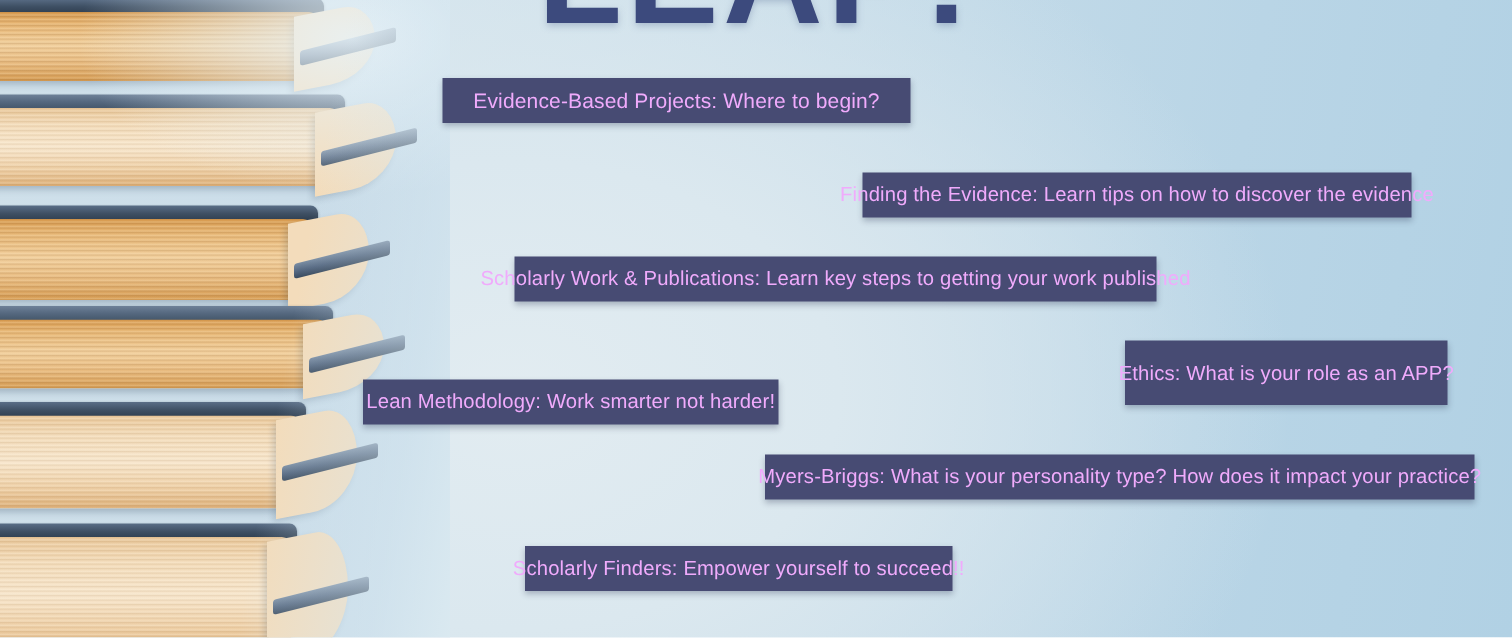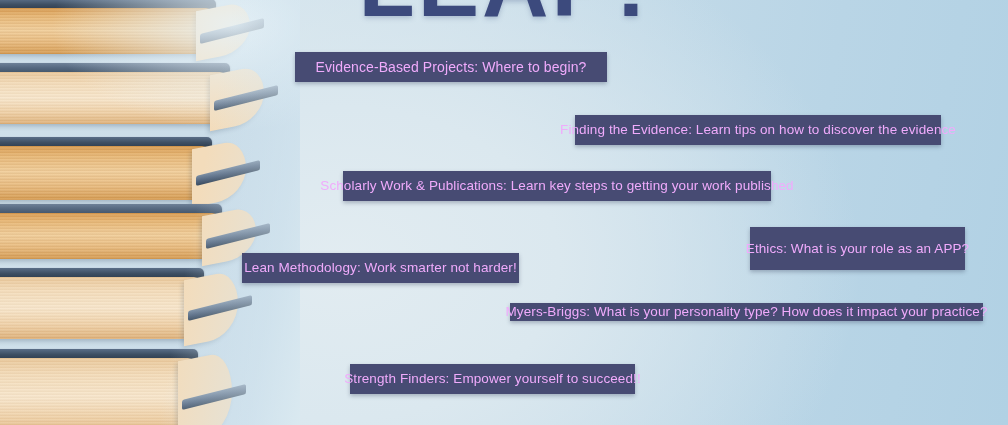--- a/index.html
+++ b/index.html
@@ -232,21 +232,21 @@
   </div>
 
   <div class="banner b4" style="left:750px; top:227px; width:215px; height:43px;">
     <span class="banner-text">Ethics: What is your role as an APP?</span>
   </div>
 
   <div class="banner b5" style="left:225px; top:253px; width:277px; height:30px;margin-left:17px;">
     <span class="banner-text">Lean Methodology: Work smarter not harder!</span>
   </div>
 
-  <div class="banner b6" style="left:510px; top:303px; width:473px; height:18px;">
+  <div class="banner b6" style="left:510px; top:303px; width:473px; height:30px;">
     <span class="banner-text">Myers-Briggs: What is your personality type? How does it impact your practice?</span>
   </div>
 
   <div class="banner b7" style="left:350px; top:364px; width:285px; height:30px;">
-    <span class="banner-text">Strength Finders: Empower yourself to succeed!!</span>
+    <span class="banner-text">Scholarly Finders: Empower yourself to succeed!!</span>
   </div>
 
 </div>
 
 </body></html>

